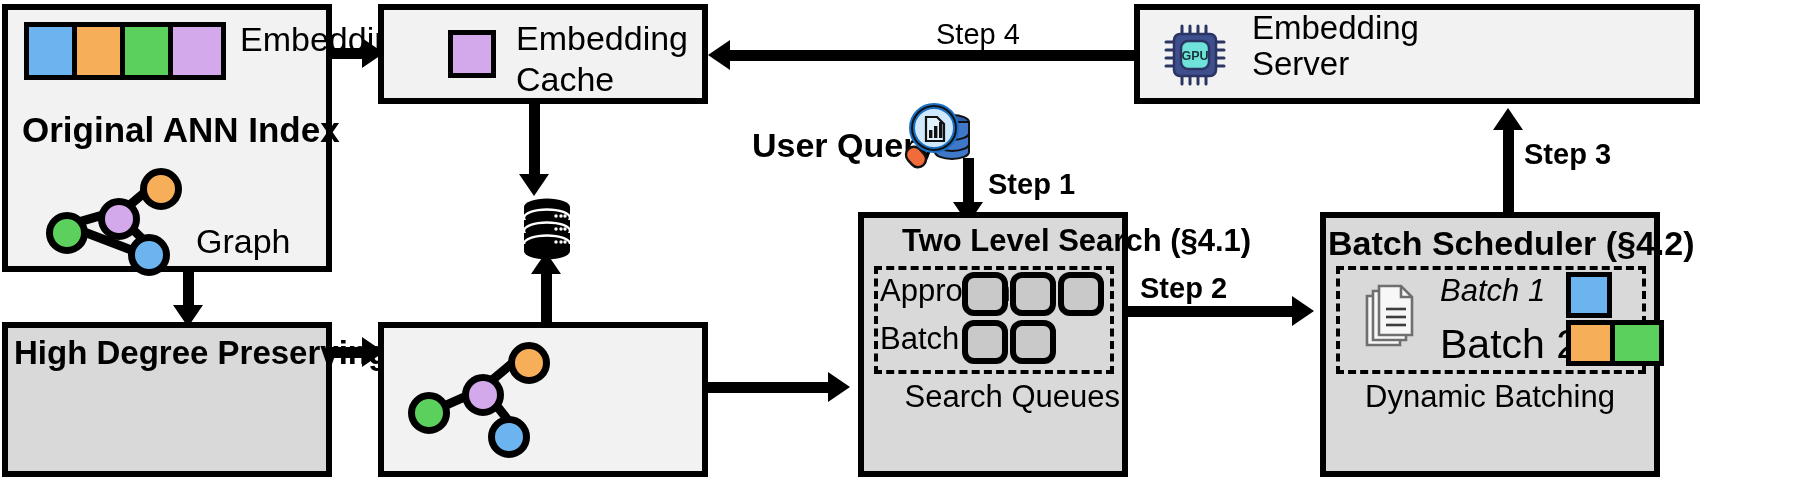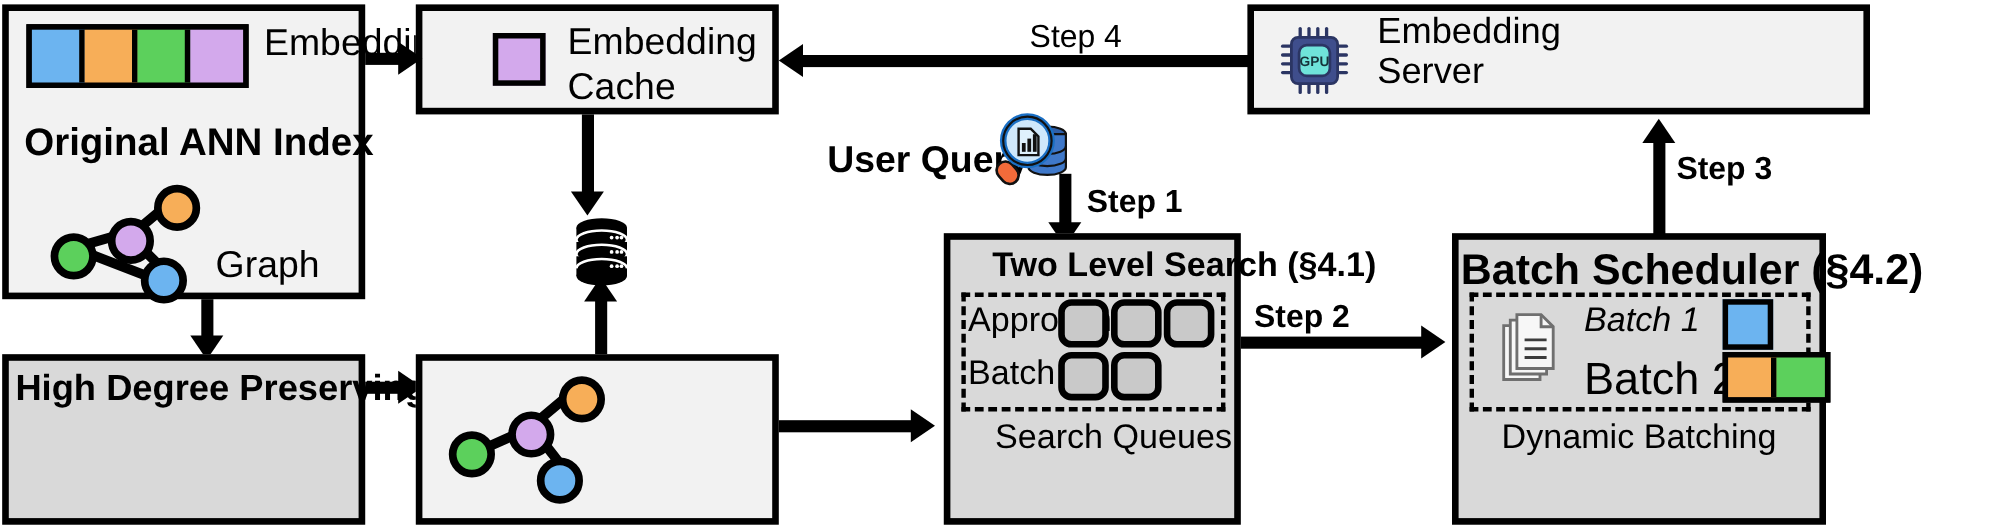--- a/index.html
+++ b/index.html
@@ -172,21 +172,21 @@
     <div class="qcell"></div>
   </div>
 
   <div class="lbl" style="left:866px;top:380px;width:254px;text-align:right;font-size:31px;">Search Queues</div>
 
   <div class="ln" style="left:1128px;top:306px;width:172px;height:11px;"></div>
   <div class="ah right" style="left:1292px;top:296px;"></div>
   <div class="lbl bold" style="left:1140px;top:272px;font-size:29px;font-weight:bold;">Step 2</div>
 
   <div class="box shaded" style="left:1320px;top:212px;width:340px;height:265px;"></div>
-  <div class="lbl" style="left:1328px;top:224px;width:324px;text-align:left;font-size:39px;font-weight:bold;">Batch Scheduler (§4.2)</div>
+  <div class="lbl" style="left:1328px;top:224px;width:324px;text-align:left;font-size:34px;font-weight:bold;">Batch Scheduler (§4.2)</div>
   <div class="dashed" style="left:1336px;top:266px;width:310px;height:108px;"></div>
 
   <svg class="icon-svg" style="left:1362px;top:282px;" width="58" height="72" viewBox="0 0 58 72">
     <g fill="#f7f7f7" stroke="#6f6f6f" stroke-width="2.6">
       <path d="M5 14 h22 l11 11 v38 h-33 z"></path>
       <path d="M11 9 h22 l11 11 v38 h-33 z"></path>
       <path d="M17 4 h22 l11 11 v38 h-33 z"></path>
     </g>
     <path d="M39 4 v11 h11" fill="none" stroke="#6f6f6f" stroke-width="2.6"></path>
     <g stroke="#3c3c3c" stroke-width="2.6">

